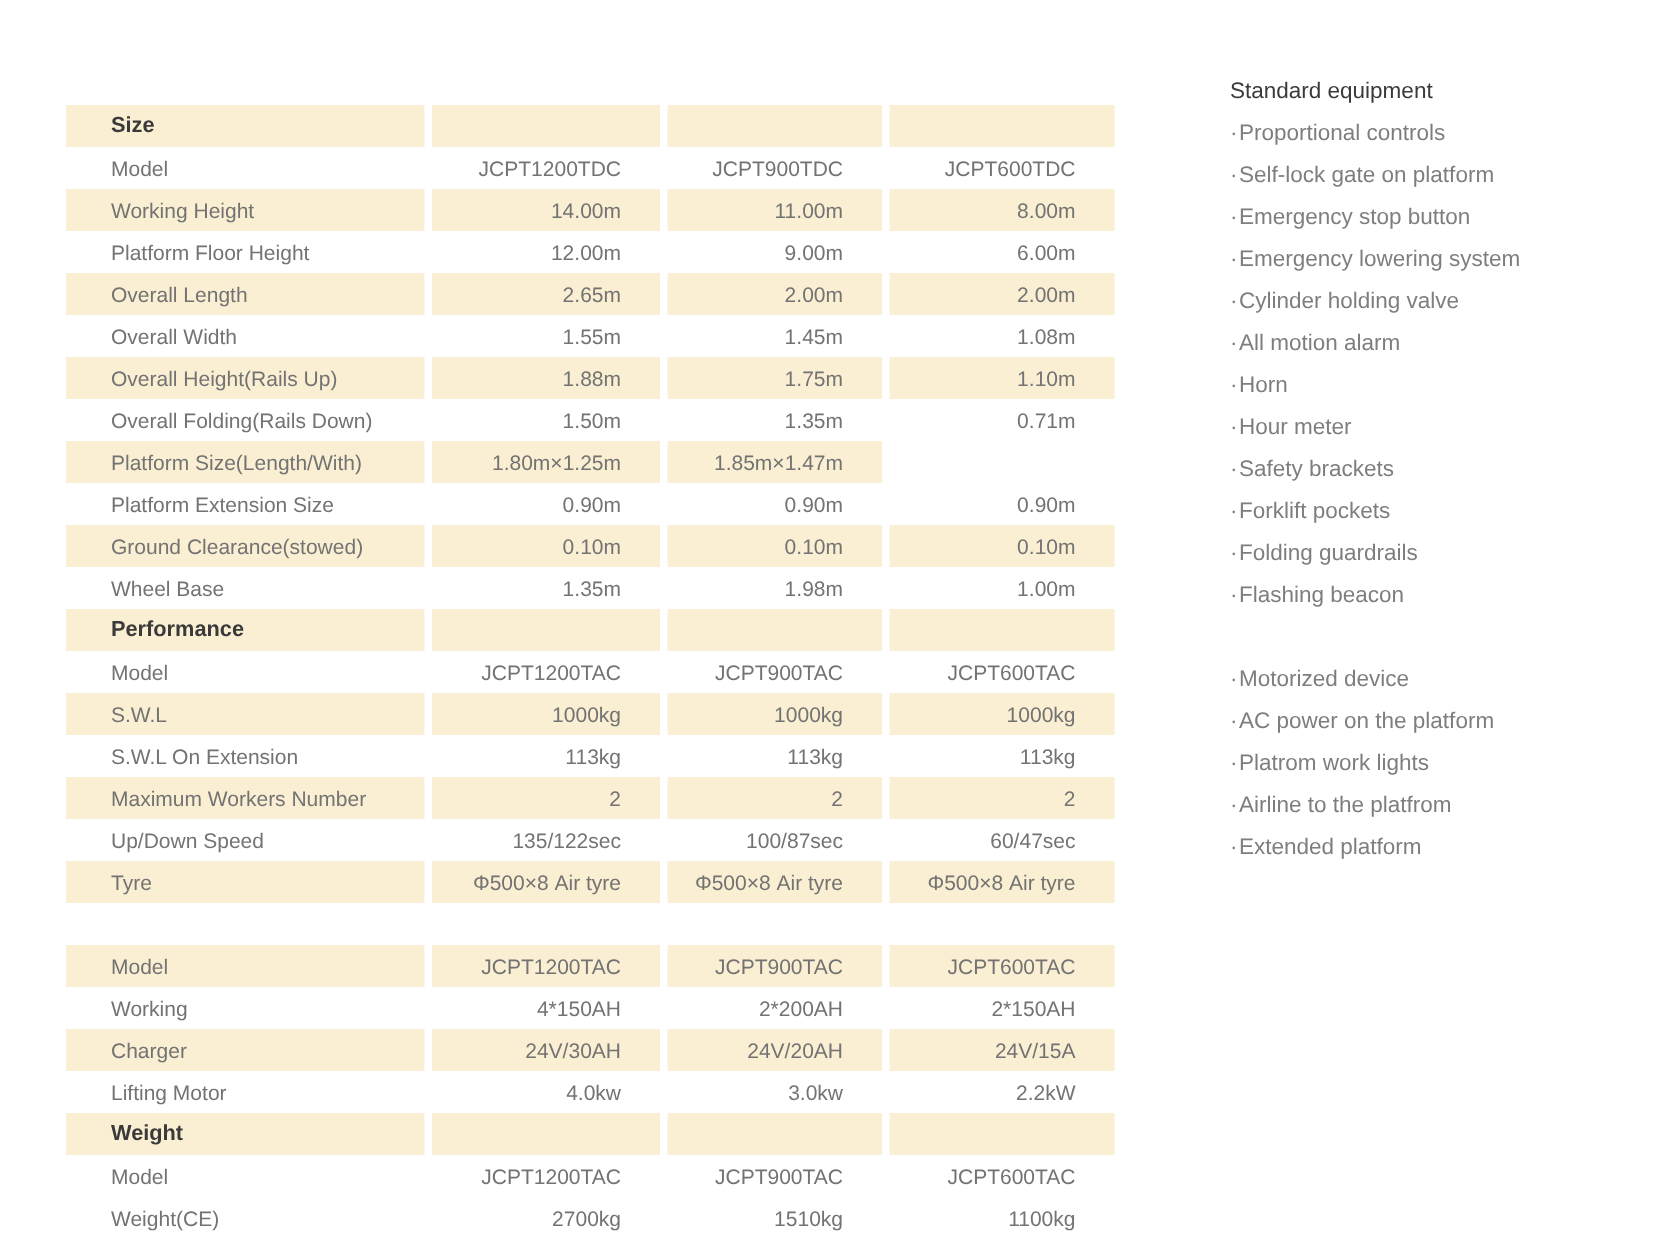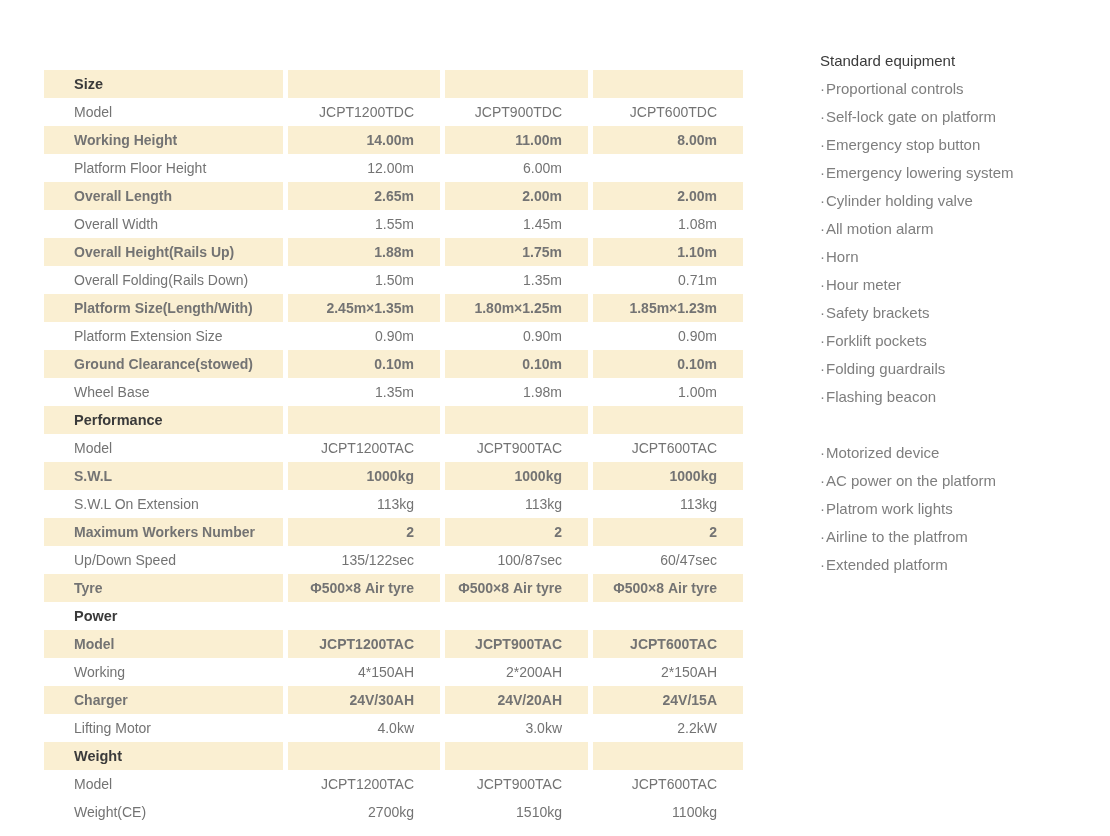--- a/index.html
+++ b/index.html
@@ -21,21 +21,21 @@
   
   .spec-table {
     position: absolute; left: 44px; top: 46px; width: 699px; margin-top: 24px;
   }
   .row {
     display: grid;
     grid-template-columns: 239px 152px 143px 150px;
     column-gap: 5px;
     height: 28px;
   }
-  .row.shaded .cell { background: var(--row-highlight); font-weight: bold; }
+  .row.shaded .cell { background: var(--row-highlight); }
   .cell {
     display: flex; align-items: center;
     font-size: 14px; color: var(--cell-text);
     white-space: nowrap; overflow: hidden;
   }
   .cell.label { padding-left: 30px; justify-content: flex-start; }
   .cell.value { justify-content: flex-end; padding-right: 26px; }
   .row.section .cell.label {
     font-weight: bold; font-size: 14.5px; color: var(--section-text);
   }
@@ -68,20 +68,21 @@
       </div>
       <div class="row shaded">
         <div class="cell label">Working Height</div>
         <div class="cell value">14.00m</div>
         <div class="cell value">11.00m</div>
         <div class="cell value">8.00m</div>
       </div>
       <div class="row">
         <div class="cell label">Platform Floor Height</div>
         <div class="cell value">12.00m</div>
+        <div class="cell value">9.00m</div>
         <div class="cell value">6.00m</div>
       </div>
       <div class="row shaded">
         <div class="cell label">Overall Length</div>
         <div class="cell value">2.65m</div>
         <div class="cell value">2.00m</div>
         <div class="cell value">2.00m</div>
       </div>
       <div class="row">
         <div class="cell label">Overall Width</div>
@@ -96,23 +97,22 @@
         <div class="cell value">1.10m</div>
       </div>
       <div class="row">
         <div class="cell label">Overall Folding(Rails Down)</div>
         <div class="cell value">1.50m</div>
         <div class="cell value">1.35m</div>
         <div class="cell value">0.71m</div>
       </div>
       <div class="row shaded">
         <div class="cell label">Platform Size(Length/With)</div>
-        <div class="cell value">2.45m×1.35m</div>
         <div class="cell value">1.80m×1.25m</div>
-        <div class="cell value">1.85m×1.23m</div>
+        <div class="cell value">1.85m×1.47m</div>
       </div>
       <div class="row">
         <div class="cell label">Platform Extension Size</div>
         <div class="cell value">0.90m</div>
         <div class="cell value">0.90m</div>
         <div class="cell value">0.90m</div>
       </div>
       <div class="row shaded">
         <div class="cell label">Ground Clearance(stowed)</div>
         <div class="cell value">0.10m</div>
@@ -161,21 +161,20 @@
         <div class="cell value">100/87sec</div>
         <div class="cell value">60/47sec</div>
       </div>
       <div class="row shaded">
         <div class="cell label">Tyre</div>
         <div class="cell value">Φ500×8 Air tyre</div>
         <div class="cell value">Φ500×8 Air tyre</div>
         <div class="cell value">Φ500×8 Air tyre</div>
       </div>
       <div class="row section">
-        <div class="cell label">Power</div>
         <div class="cell value"></div>
         <div class="cell value"></div>
         <div class="cell value"></div>
       </div>
       <div class="row shaded">
         <div class="cell label">Model</div>
         <div class="cell value">JCPT1200TAC</div>
         <div class="cell value">JCPT900TAC</div>
         <div class="cell value">JCPT600TAC</div>
       </div>

